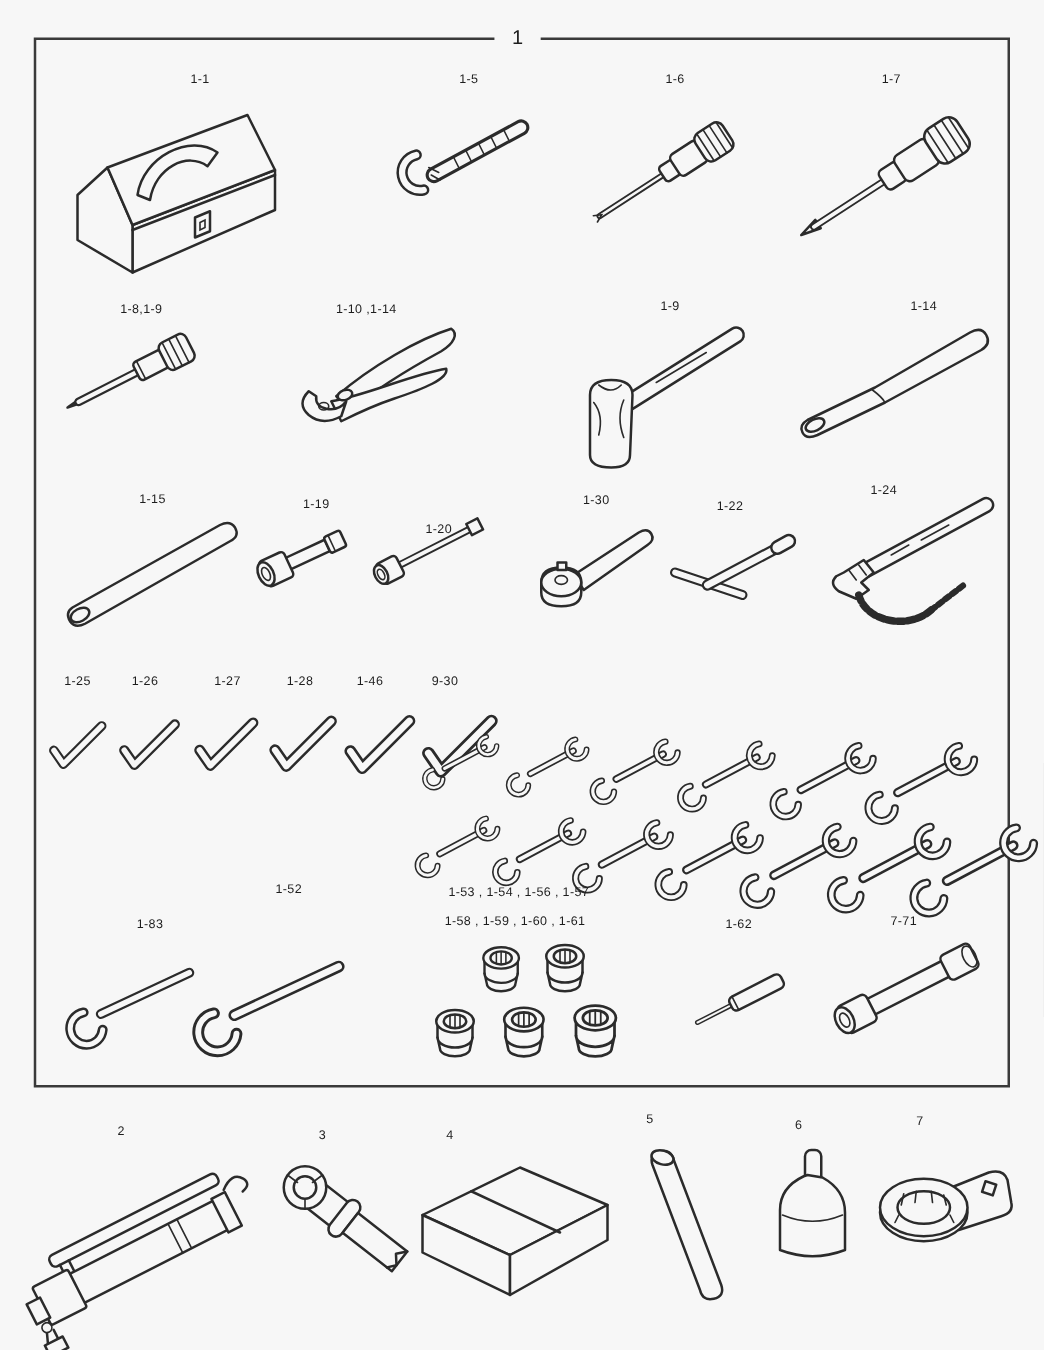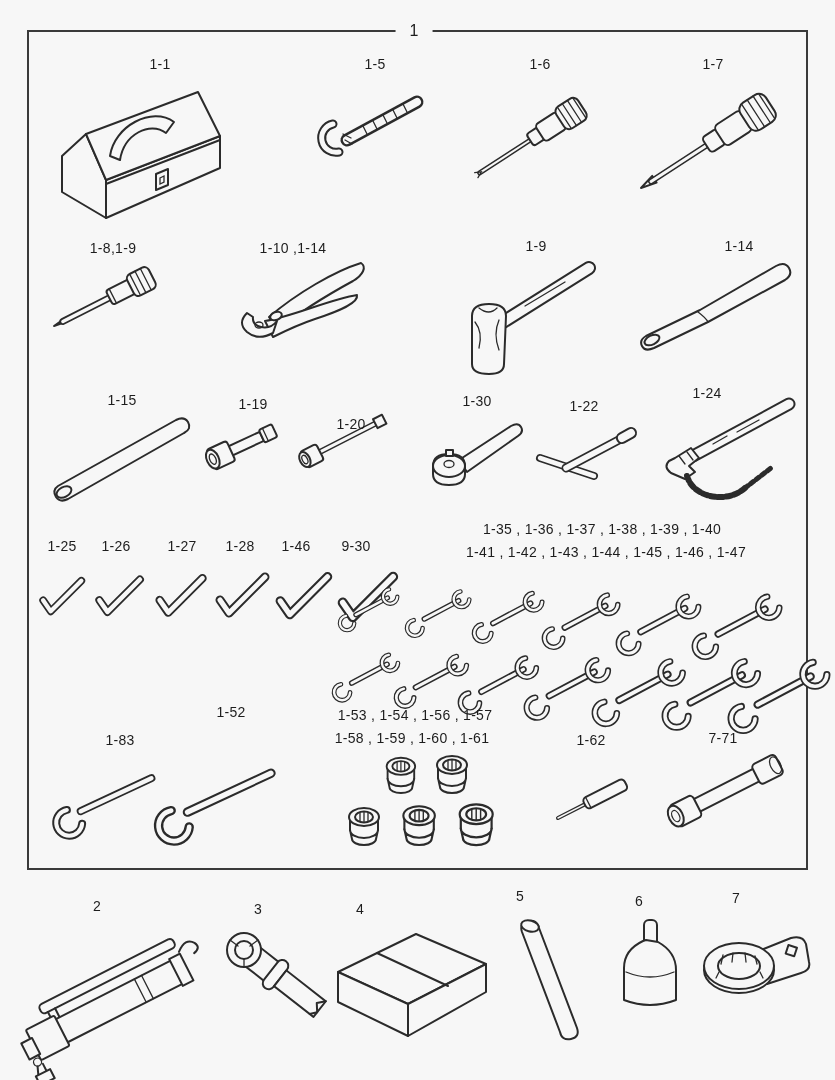--- a/index.html
+++ b/index.html
@@ -2,21 +2,21 @@
 <html><head>
 <meta charset="utf-8">
 <style>
   html,body{margin:0;padding:0;background:#e8e8e8;}
   .stage{position:relative;width:835px;height:1080px;background:#f7f7f7;overflow:hidden;
          font-family:"Liberation Sans",sans-serif;color:#1d1d1d;}
   .main-box{position:absolute;left:27px;top:30px;width:777px;height:836px;
             border:2px solid #3a3a3a;}
   .main-box-label{position:absolute;left:414px;top:21px;transform:translateX(-50%);
                   background:#f7f7f7;padding:0 14px;font-size:16px;line-height:19px;z-index:5;}
-  .lbl{position:absolute;transform:translateX(-50%);font-size:14px;line-height:16px;
+  .lbl{position:absolute;transform:translateX(-50%);font-size:10px;line-height:16px;
        white-space:nowrap;letter-spacing:.3px;z-index:4;}
   .art{position:absolute;overflow:visible;z-index:3;}
   .f{fill:#f7f7f7;stroke:#2b2b2b;stroke-width:2;stroke-linejoin:round;}
   .ln{fill:none;stroke:#2b2b2b;stroke-width:2;stroke-linecap:round;stroke-linejoin:round;}
   .t{fill:none;stroke:#2b2b2b;stroke-width:1.3;stroke-linecap:round;}
   .dk{fill:none;stroke:#2b2b2b;stroke-linecap:round;stroke-linejoin:round;}
   .wt{fill:none;stroke:#f7f7f7;stroke-linecap:round;stroke-linejoin:round;}
 </style>
 </head>
 <body>
@@ -221,22 +221,20 @@
         <use href="#hx"></use>
       </g>
     <g transform="translate(238,1) scale(1.05)">
         <use href="#hx"></use>
       </g>
     <g transform="translate(300,0) scale(1.12)">
         <use href="#hx"></use>
       </g>
   </svg>
 
-  <div class="lbl" style="left:602px;top:521px">1-35 , 1-36 , 1-37 , 1-38 , 1-39 , 1-40</div>
-  <div class="lbl" style="left:606px;top:544px">1-41 , 1-42 , 1-43 , 1-44 , 1-45 , 1-46 , 1-47</div>
   <svg class="art" style="left:330px;top:560px" width="480" height="150" viewBox="0 0 480 150">
     <g transform="translate(8,52) rotate(-28) scale(0.72)">
         <use href="#w2"></use>
       </g>
     <g transform="translate(75,56) rotate(-28) scale(0.78)">
         <use href="#w2"></use>
       </g>
     <g transform="translate(142,60) rotate(-28) scale(0.85)">
         <use href="#w2"></use>
       </g>

